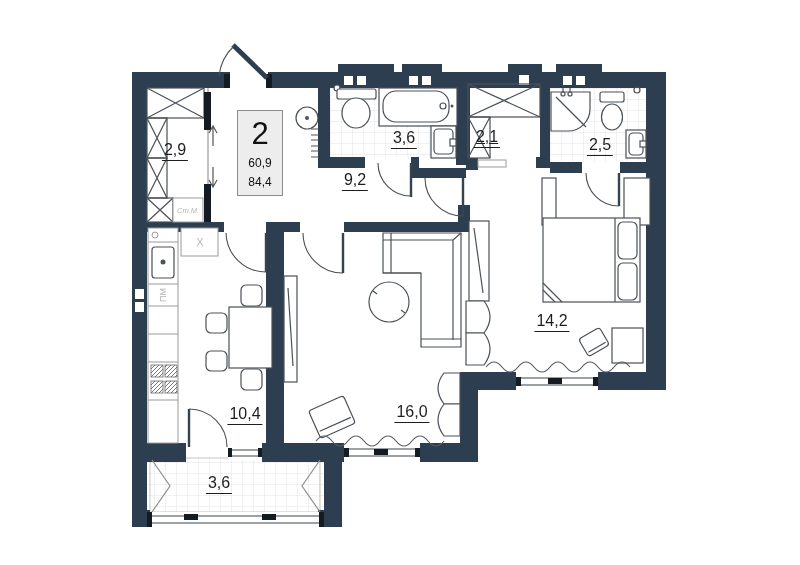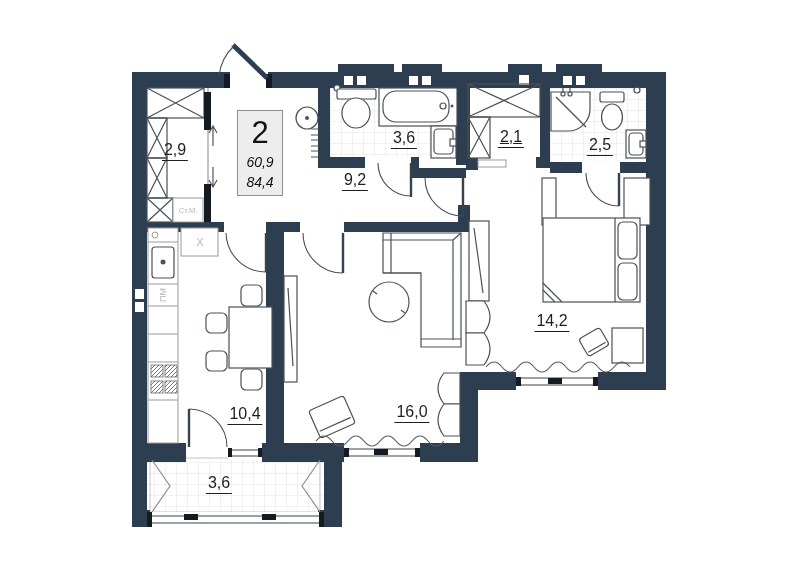--- a/index.html
+++ b/index.html
@@ -22,21 +22,21 @@
   .area-label{position:absolute;transform:translateX(-50%);font-size:16px;
         color:var(--text,#1e1e1e);border-bottom:1.3px solid var(--text,#1e1e1e);
         line-height:1.05;padding:0 2px 1px;white-space:nowrap;}
   .muted-label{position:absolute;display:flex;align-items:center;justify-content:center;
         color:var(--muted,#b5b5b5);white-space:nowrap;}
   .info-box{position:absolute;left:237px;top:110px;width:44px;height:84px;
         background:var(--box_bg,#ededed);border:1.5px solid var(--box_border,#8d8d8d);
         display:flex;flex-direction:column;align-items:center;justify-content:space-evenly;
         color:#111;}
   .info-box .num{font-size:31px;line-height:1;}
-  .info-box .ar{font-size:14px;line-height:1;font-style:italic;}
+  .info-box .ar{font-size:12px;line-height:1;}
 </style>
 </head>
 <body>
 
 <div class="plan">
 <svg width="800" height="565" viewBox="0 0 800 565">
   <defs>
     <pattern id="tile" width="11" height="11" patternUnits="userSpaceOnUse">
       <path d="M11,0 H0 V11" fill="none" stroke="#e4e4e4" stroke-width="1"></path>
     </pattern>
@@ -306,30 +306,30 @@
   <g>
     <rect class="fxw" x="206" y="313" width="21" height="20" rx="5"></rect>
     <rect class="fxw" x="206" y="351" width="21" height="20" rx="5"></rect>
     <rect class="fxw" x="241" y="285" width="21" height="21" rx="5"></rect>
     <rect class="fxw" x="241" y="369" width="21" height="21" rx="5"></rect>
   </g>
 </svg>
 
   <div class="area-label" style="left:175px;top:142px;">2,9</div>
   <div class="area-label" style="left:404px;top:130px;">3,6</div>
-  <div class="area-label" style="left:511px;top:129px;text-decoration:underline;">2,1</div>
+  <div class="area-label" style="left:487px;top:129px;text-decoration:underline;">2,1</div>
   <div class="area-label" style="left:588px;top:137px;margin-left:12px;">2,5</div>
   <div class="area-label" style="left:355px;top:172px;">9,2</div>
   <div class="area-label" style="left:552px;top:313px;">14,2</div>
   <div class="area-label" style="left:245px;top:406px;text-align:center;">10,4</div>
   <div class="area-label" style="left:412px;top:404px;">16,0</div>
   <div class="area-label" style="left:219px;top:475px;">3,6</div>
 
   <div class="info-box">
     <span class="num">2</span>
     <span class="ar">60,9</span>
     <span class="ar">84,4</span>
   </div>
 
-  <div class="muted-label" style="left:173px;top:200px;width:30px;height:20px;font-size:7.5px;">Ст.М.</div>
+  <div class="muted-label" style="left:173px;top:200px;width:30px;height:20px;font-size:7.5px;font-style:italic;">Ст.М.</div>
   <div class="muted-label" style="left:149px;top:285px;width:28px;height:20px;font-size:9px;transform:rotate(-90deg);">ПМ</div>
   <div class="muted-label" style="left:192px;top:234px;width:16px;height:16px;font-size:11px;">X</div>
 </div>
 
 </body></html>

